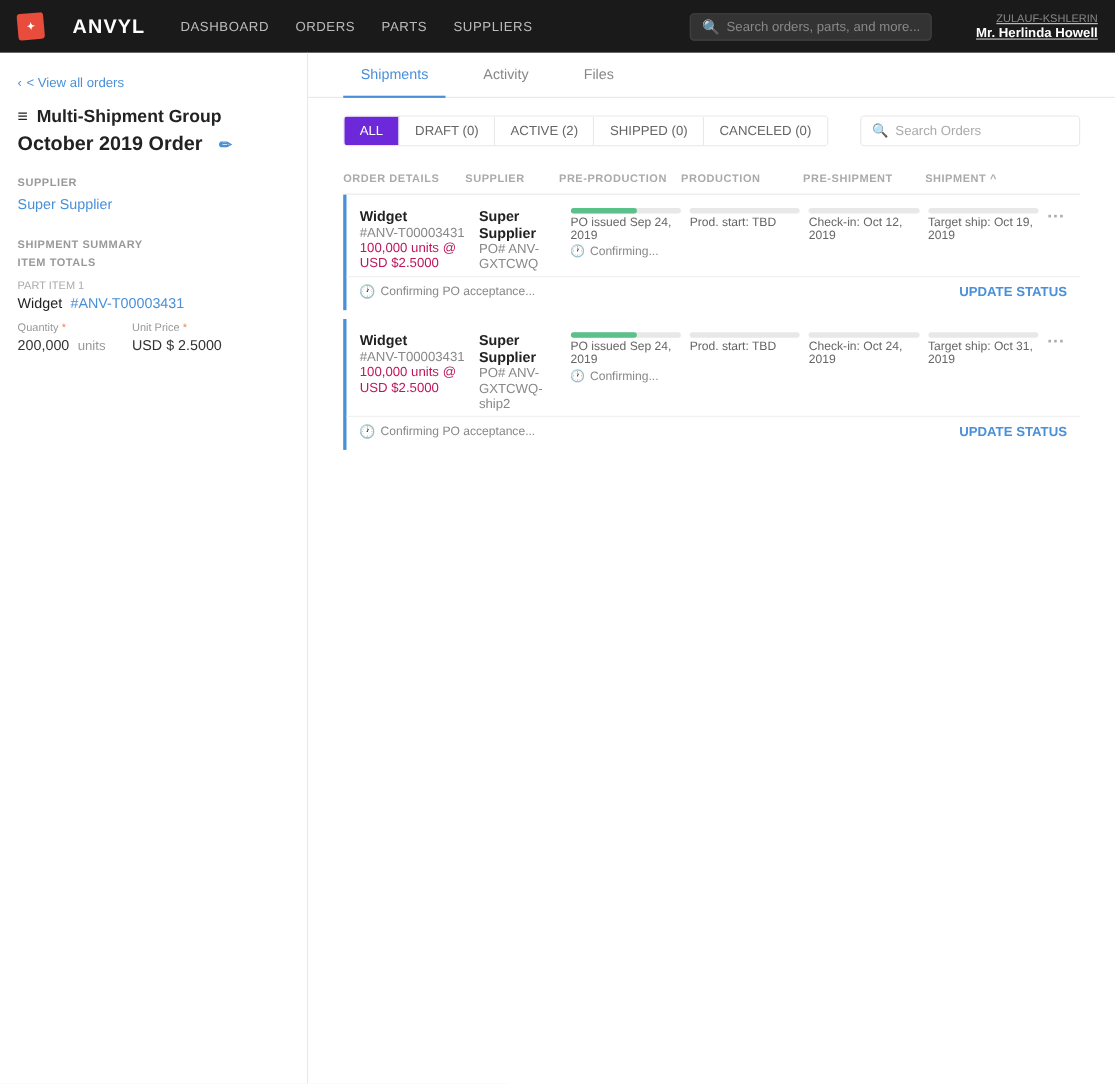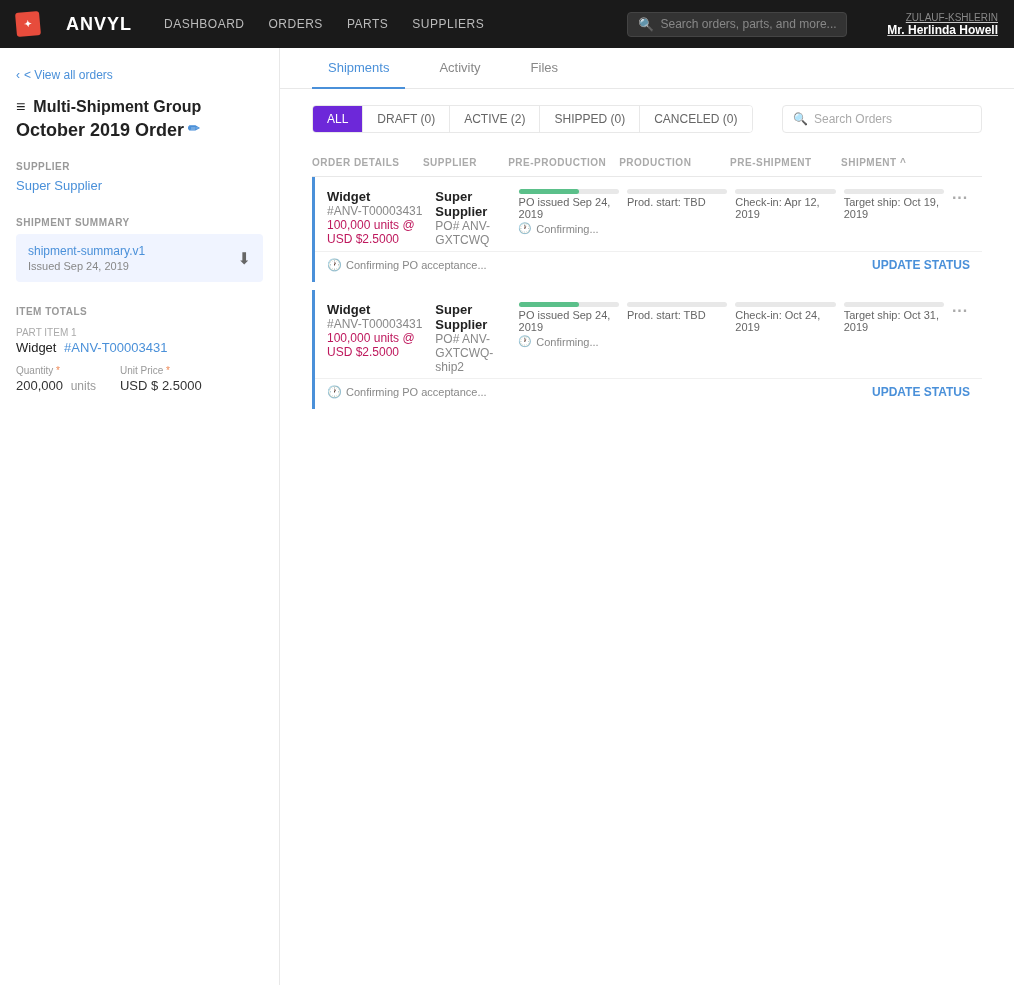--- a/index.html
+++ b/index.html
@@ -16,21 +16,21 @@
     .nav-user-company { font-size: 10px; color: #888; text-transform: uppercase; }
     .nav-user-name { color: #fff; font-weight: 600; font-size: 12px; }
 
     
     .layout { display: flex; min-height: calc(100vh - 48px); }
 
     
     .sidebar { width: 280px; background: #fff; border-right: 1px solid #e8e8e8; padding: 20px 16px; flex-shrink: 0; }
     .back-link { color: #4a90d9; font-size: 12px; cursor: pointer; display: flex; align-items: center; gap: 4px; margin-bottom: 16px; }
     .sidebar-group-title { display: flex; align-items: center; gap: 8px; font-size: 16px; font-weight: 700; color: #222; margin-bottom: 4px; }
-    .sidebar-order-name { font-size: 18px; font-weight: 600; color: #222; display: flex; gap: 4px; margin-bottom: 20px; }
+    .sidebar-order-name { font-size: 18px; font-weight: 600; color: #222; display: flex; align-items: center; gap: 15px; margin-bottom: 20px; }
     .edit-icon { color: #4a90d9; cursor: pointer; font-size: 14px; }
     .sidebar-label { font-size: 10px; font-weight: 700; text-transform: uppercase; color: #999; letter-spacing: 0.5px; margin-bottom: 6px; }
     .supplier-link { color: #4a90d9; font-size: 13px; cursor: pointer; margin-bottom: 24px; display: block; }
     .shipment-summary-box { background: #f0f4ff; border-radius: 4px; padding: 10px 12px; display: flex; align-items: center; justify-content: space-between; margin-bottom: 24px; }
     .shipment-summary-info { display: flex; flex-direction: column; }
     .shipment-summary-name { color: #4a90d9; font-size: 12px; font-weight: 500; cursor: pointer; }
     .shipment-summary-date { color: #888; font-size: 11px; margin-top: 2px; }
     .download-icon { color: #666; cursor: pointer; font-size: 16px; }
     .item-totals-title { font-size: 10px; font-weight: 700; text-transform: uppercase; color: #999; letter-spacing: 0.5px; margin-bottom: 10px; }
     .part-label { font-size: 10px; color: #aaa; text-transform: uppercase; margin-bottom: 2px; }
@@ -119,27 +119,20 @@
       <span>≡</span>
       <span>Multi-Shipment Group</span>
     </div>
     <div class="sidebar-order-name">
       <span>October 2019 Order</span>
       <span class="edit-icon">✏</span>
     </div>
     <div class="sidebar-label">SUPPLIER</div>
     <a class="supplier-link">Super Supplier</a>
     <div class="sidebar-label">SHIPMENT SUMMARY</div>
-    <div class="shipment-summary-box">
-      <div class="shipment-summary-info">
-        <span class="shipment-summary-name">shipment-summary.v1</span>
-        <span class="shipment-summary-date">Issued Sep 24, 2019</span>
-      </div>
-      <span class="download-icon">⬇</span>
-    </div>
     <div class="item-totals-title">ITEM TOTALS</div>
     <div class="part-label">Part Item 1</div>
     <div class="part-name">
       <span>Widget</span>
       <a style="color:#4a90d9;font-size:13px;margin-left:4px;">#ANV-T00003431</a>
     </div>
     <div class="qty-price">
       <div class="qty-price-group">
         <div class="field-label">
           <span>Quantity</span><span class="required"> *</span>
@@ -216,21 +209,21 @@
           <div class="progress-col">
             <div class="progress-bar-outer">
                 <div class="progress-bar-inner" style="width:0%"></div>
               </div>
             <div class="progress-text">Prod. start: TBD</div>
           </div>
           <div class="progress-col">
             <div class="progress-bar-outer">
                 <div class="progress-bar-inner" style="width:0%"></div>
               </div>
-            <div class="progress-text">Check-in: Apr 12, 2019</div>
+            <div class="progress-text">Check-in: Oct 12, 2019</div>
           </div>
           <div class="progress-col">
             <div class="progress-bar-outer">
                 <div class="progress-bar-inner" style="width:0%"></div>
               </div>
             <div class="progress-text">Target ship: Oct 19, 2019</div>
           </div>
           <div class="dots-menu">···</div>
         </div>
         <div class="confirming-row">

